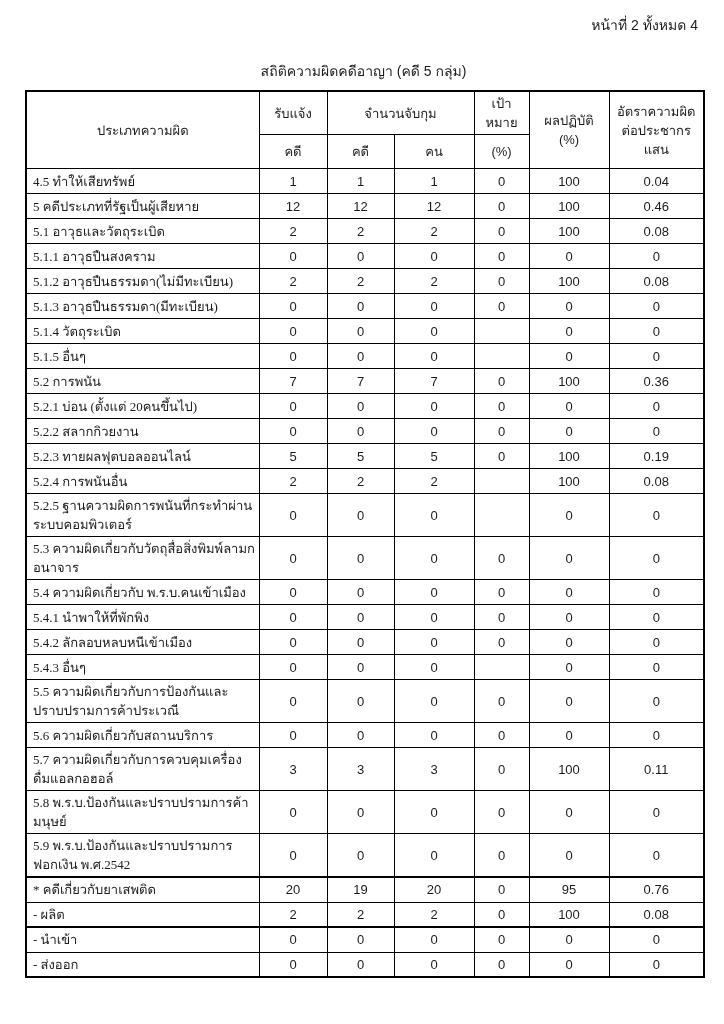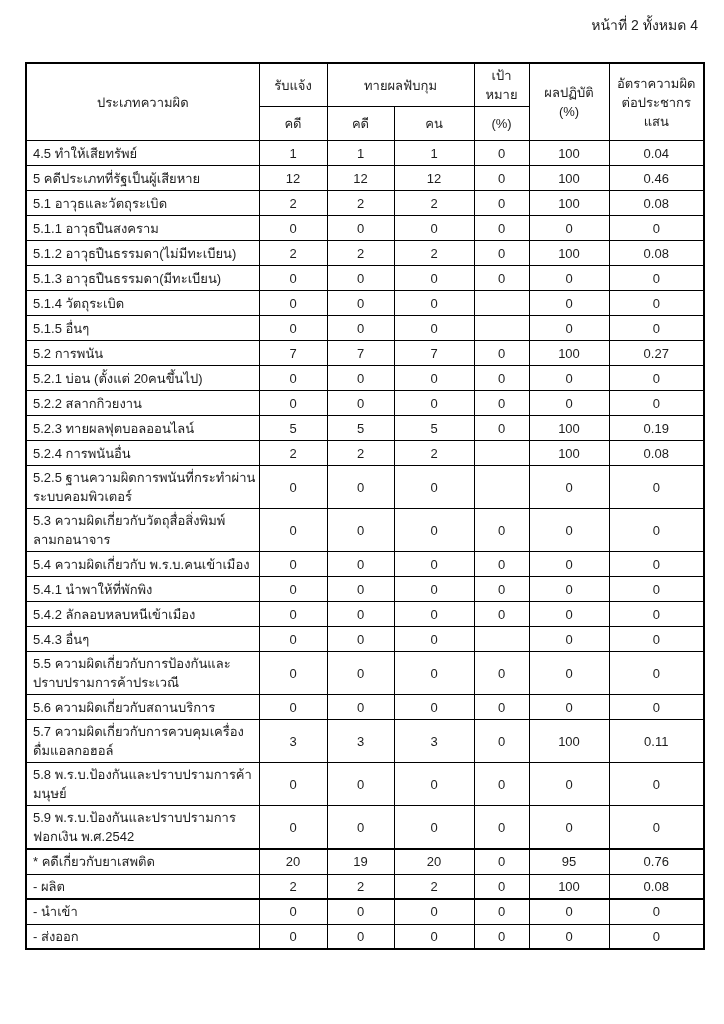--- a/index.html
+++ b/index.html
@@ -47,48 +47,50 @@
     padding: 2px 3px;
     overflow-wrap: break-word;
     word-break: break-word;
   }
   .stats-table thead th { height: 34px; }
   .stats-table tbody td { height: 25px; }
   .stats-table td.label-cell {
     text-align: left;
     padding-left: 6px;
     padding-right: 2px;
+    font-family: Liberation Serif, serif;
   }
   .stats-table tr.thick-top > td { border-top: 2px solid #000; }
 </style>
 </head>
 <body>
 
 <div class="page">
 
   <div class="page-indicator">หน้าที่ 2 ทั้งหมด 4</div>
 
+  <div class="center-line title">สถิติความผิดคดีอาญา (คดี 5 กลุ่ม)</div>
 
 
 
   <table class="stats-table">
     <colgroup>
       <col style="width:233px">
       <col style="width:68px">
       <col style="width:67px">
       <col style="width:80px">
       <col style="width:55px">
       <col style="width:80px">
       <col style="width:95px">
     </colgroup>
     <thead>
       <tr>
         <th rowspan="2">ประเภทความผิด</th>
         <th>รับแจ้ง</th>
-        <th colspan="2">ทายผลฟับกุม</th>
+        <th colspan="2">จำนวนจับกุม</th>
         <th>เป้าหมาย</th>
         <th rowspan="2">ผลปฏิบัติ (%)</th>
         <th rowspan="2">อัตราความผิดต่อประชากรแสน</th>
       </tr>
       <tr>
         <th>คดี</th>
         <th>คดี</th>
         <th>คน</th>
         <th>(%)</th>
       </tr>
@@ -166,21 +168,21 @@
           <td>0</td>
           <td>0</td>
         </tr>
         <tr>
           <td class="label-cell">5.2 การพนัน</td>
           <td>7</td>
           <td>7</td>
           <td>7</td>
           <td>0</td>
           <td>100</td>
-          <td>0.27</td>
+          <td>0.36</td>
         </tr>
         <tr>
           <td class="label-cell">5.2.1 บ่อน (ตั้งแต่ 20คนขึ้นไป)</td>
           <td>0</td>
           <td>0</td>
           <td>0</td>
           <td>0</td>
           <td>0</td>
           <td>0</td>
         </tr>

